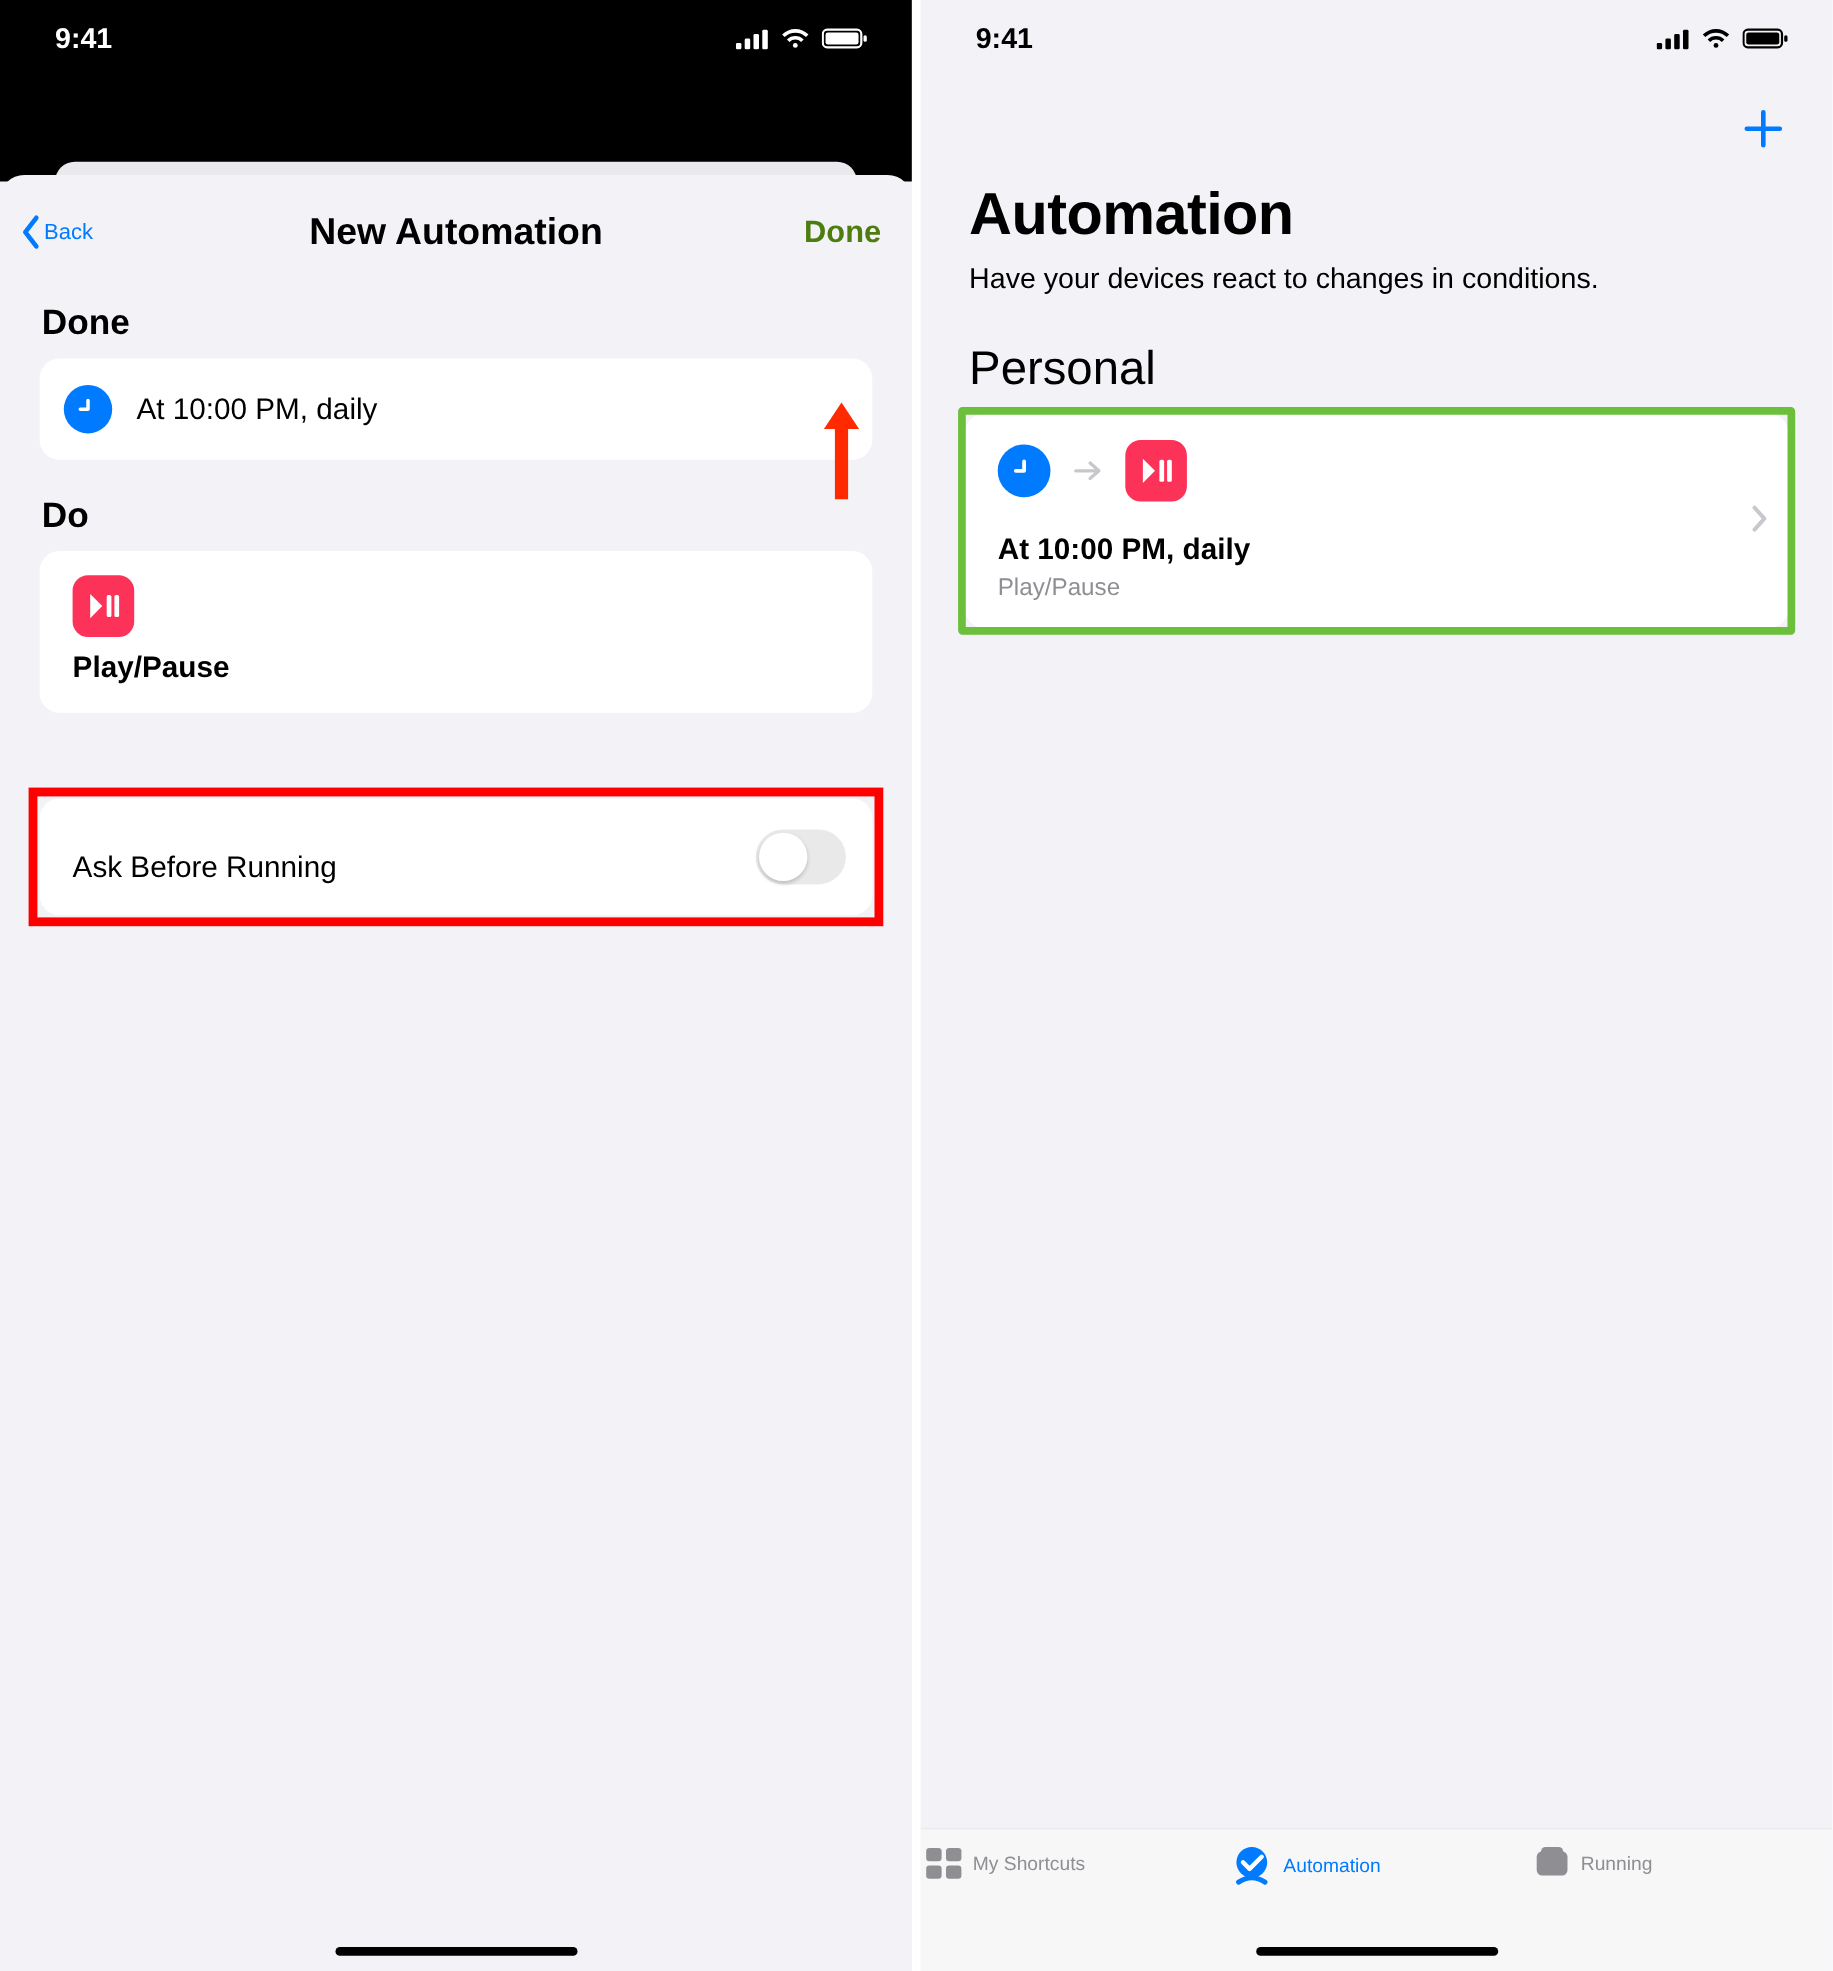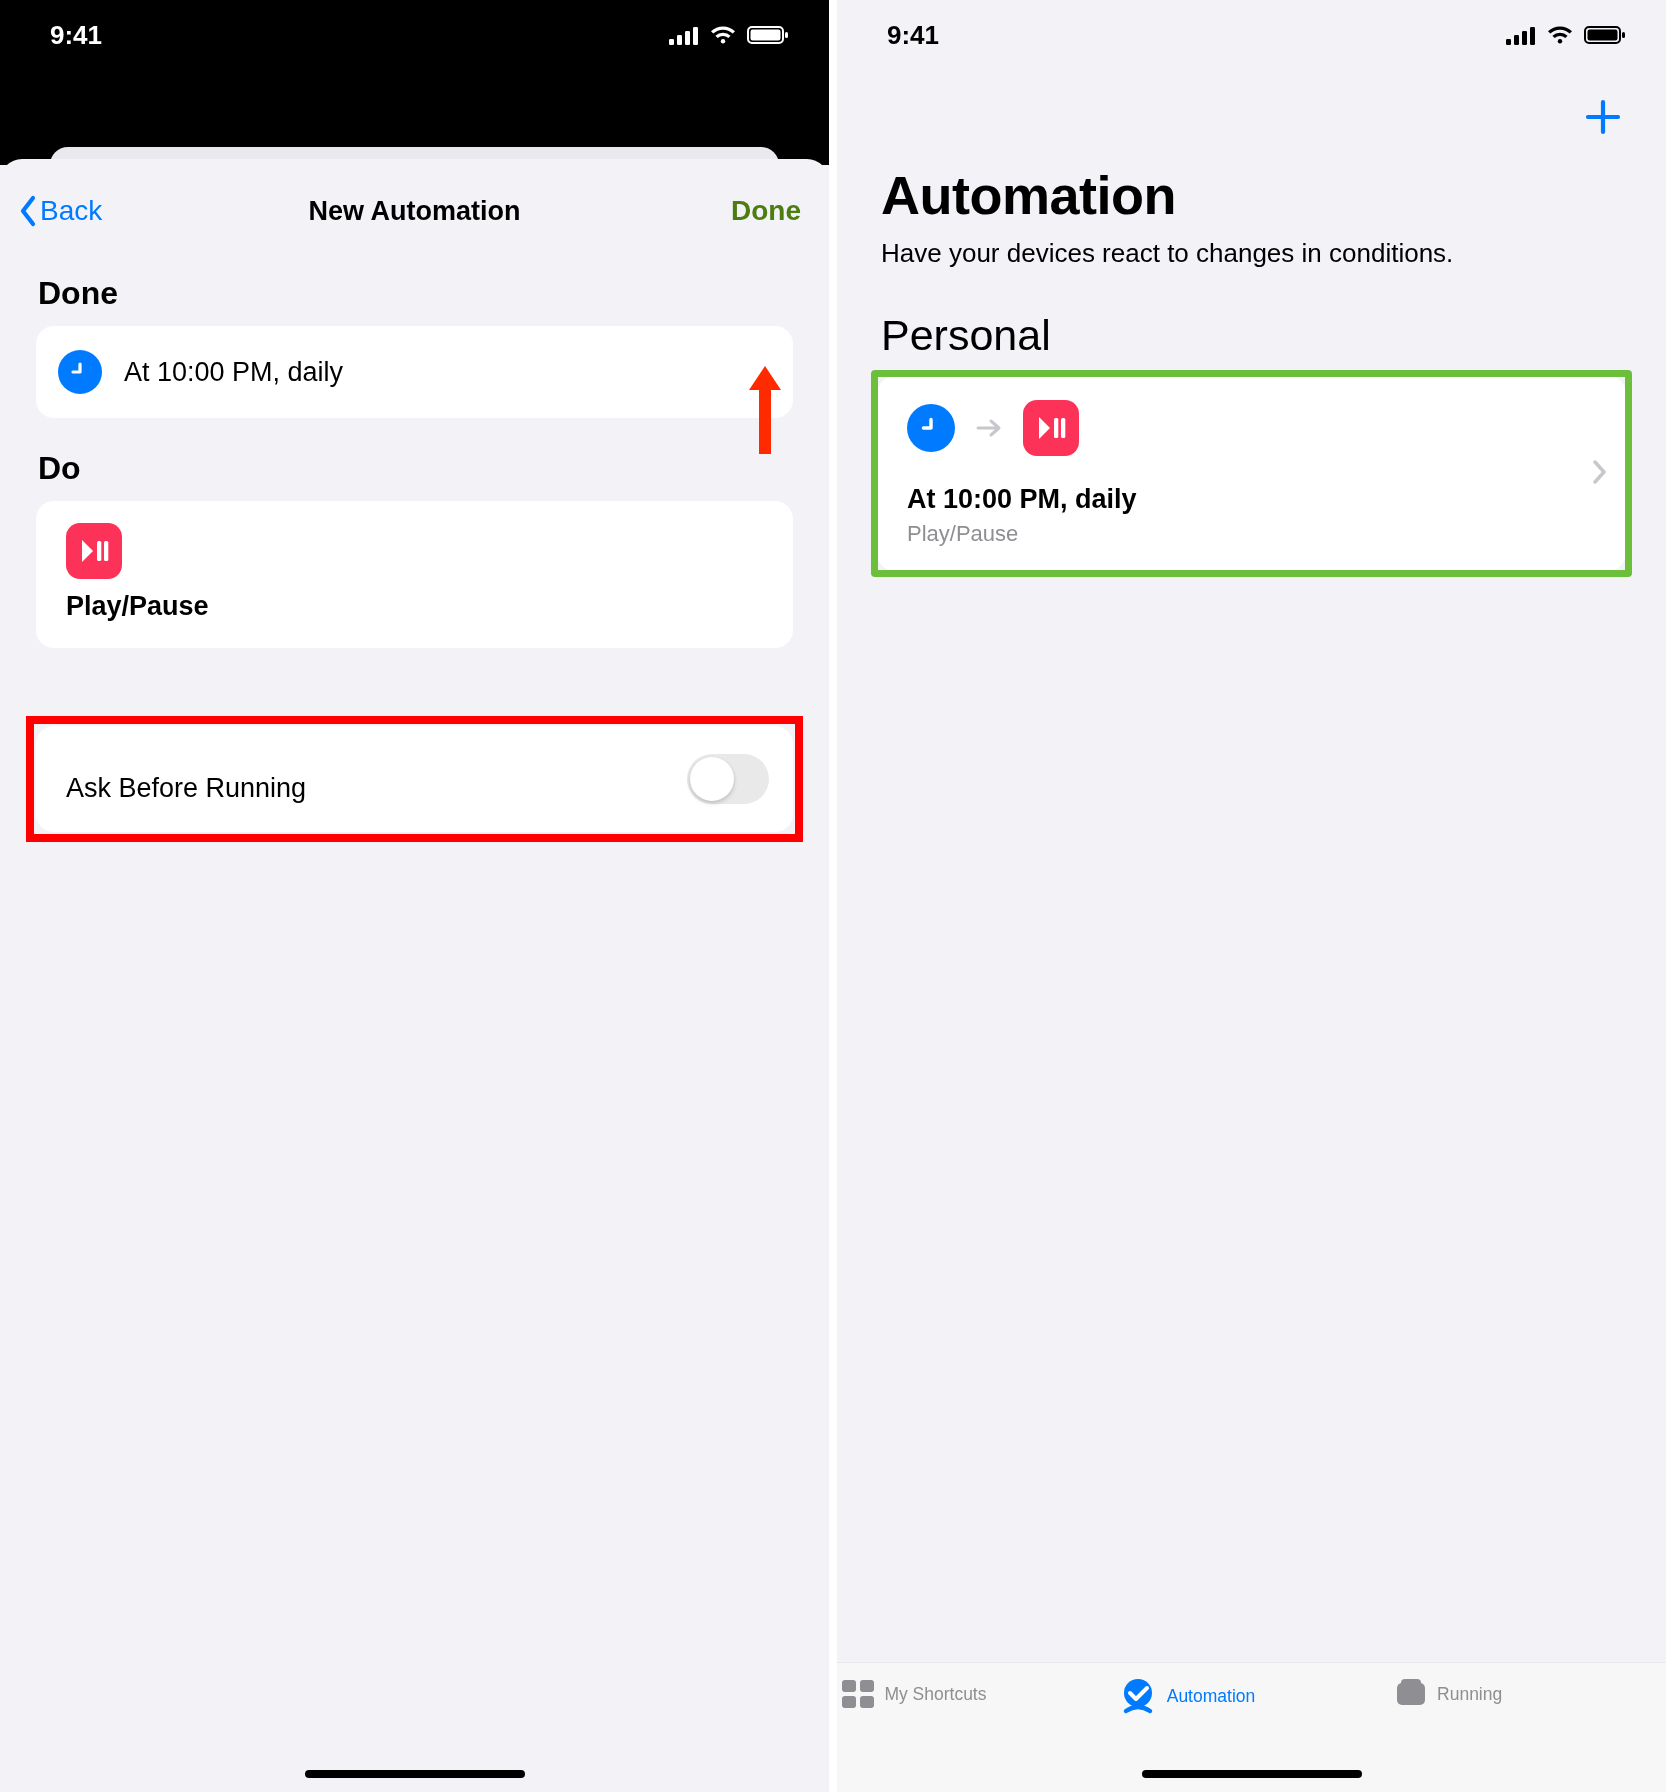--- a/index.html
+++ b/index.html
@@ -46,26 +46,26 @@
     position:relative;
     padding-top: 6px;
   }
   .nav-bar {
     display:flex; align-items:center; justify-content:space-between;
     padding: 30px 28px 16px 18px;
     position: relative;
   }
   .nav-back {
     display:flex; align-items:center; gap:2px;
-    color:#007aff; font-size:28px; font-weight:400;
+    color:#007aff; font-size:20px; font-weight:400;
   }
   .nav-back svg { display:block; }
   .nav-title {
     position:absolute; left:50%; transform:translateX(-50%);
-    font-size:27px; font-weight:600; color:#000;
+    font-size:34px; font-weight:600; color:#000;
   }
   .nav-done { color:#4d7c0f; font-size:28px; font-weight:600; }
 
   .arrow-annot {
     position:absolute; top: 205px; right: 44px;
     width: 40px; height: 90px; z-index: 50;
     pointer-events:none;
   }
 
   .section-label {

